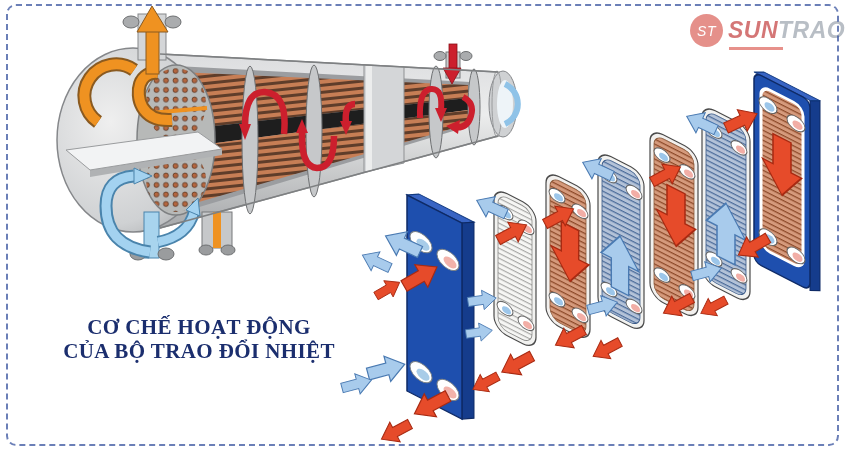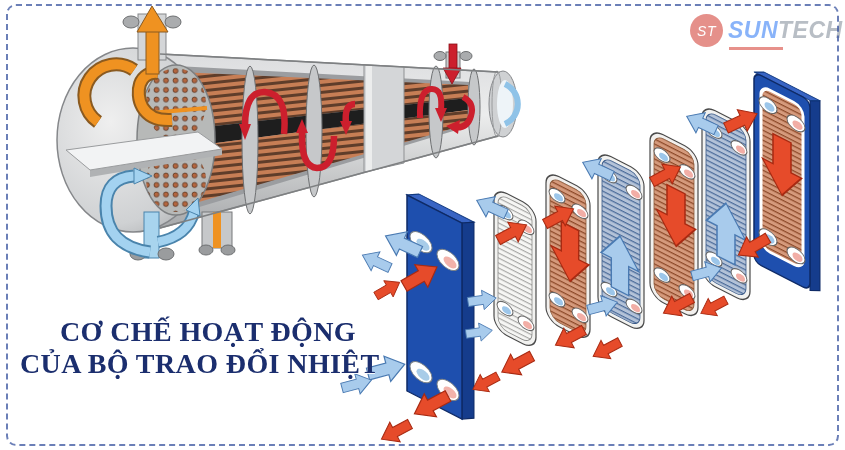--- a/index.html
+++ b/index.html
@@ -6,53 +6,53 @@
   body{
     width:845px;height:450px;position:relative;overflow:hidden;
     background:#ffffff;font-family:"Liberation Sans",sans-serif;
   }
   .border-frame{
     position:absolute;inset:4px 6px;border:2px dashed #3a55a0;
     border-radius:10px;opacity:.75;pointer-events:none;z-index:5;
   }
   .stage{position:absolute;inset:0;z-index:1;}
   .caption{
-    position:absolute;left:20px;top:316px;width:336px;text-align:right;
+    position:absolute;left:31px;top:316px;width:336px;text-align:center;
     font-family:"Liberation Serif",serif;font-weight:bold;color:#1b2e6e;
-    font-size:28px;line-height:1.13;letter-spacing:.4px;z-index:3;
+    font-size:21px;line-height:1.13;letter-spacing:.4px;z-index:3;
     text-shadow:0 1px 0 rgba(255,255,255,.9);
   }
   .caption span{display:block;white-space:nowrap;}
   .logo{
     position:absolute;left:690px;top:14px;display:flex;align-items:center;
     gap:5px;opacity:.6;z-index:3;
   }
   .logo-badge{
     width:33px;height:33px;border-radius:50%;background:#d4473e;color:#fff;
     font-style:italic;font-weight:normal;font-size:14px;display:flex;
     align-items:center;justify-content:center;letter-spacing:.5px;
   }
   .logo-name{font-style:italic;font-weight:bold;font-size:23px;letter-spacing:.5px;white-space:nowrap;}
-  .logo-sun{color:#3b82f6;text-align:center;}
+  .logo-sun{color:#b91c1c;text-align:center;}
   .logo-tech{color:#8a939f;}
   .logo-underline{position:absolute;left:729px;top:47px;width:54px;height:3px;background:#d3372c;opacity:.55;z-index:3;}
 </style>
 </head>
 <body>
 
 <div class="border-frame"></div>
 
 <div class="caption">
   <span>CƠ CHẾ HOẠT ĐỘNG</span>
   <span>CỦA BỘ TRAO ĐỔI NHIỆT</span>
 </div>
 
 <div class="logo">
   <div class="logo-badge">ST</div>
-  <div class="logo-name"><span class="logo-sun">SUN</span><span class="logo-tech">TECH</span></div>
+  <div class="logo-name"><span class="logo-sun">SUN</span><span class="logo-tech">TRAO</span></div>
 </div>
 <div class="logo-underline"></div>
 
 <svg class="stage" width="845" height="450" viewBox="0 0 845 450">
   <defs>
     <path id="arr" d="M0 6 L20 6 L20 13 L38 0 L20 -13 L20 -6 L0 -6 Z"></path>
     <pattern id="pt" width="8" height="7" patternUnits="userSpaceOnUse" patternTransform="rotate(-6)">
       <rect width="8" height="7" fill="#5f3d2a"></rect>
       <rect y="1" width="8" height="4" fill="#c77e55"></rect>
     </pattern>

